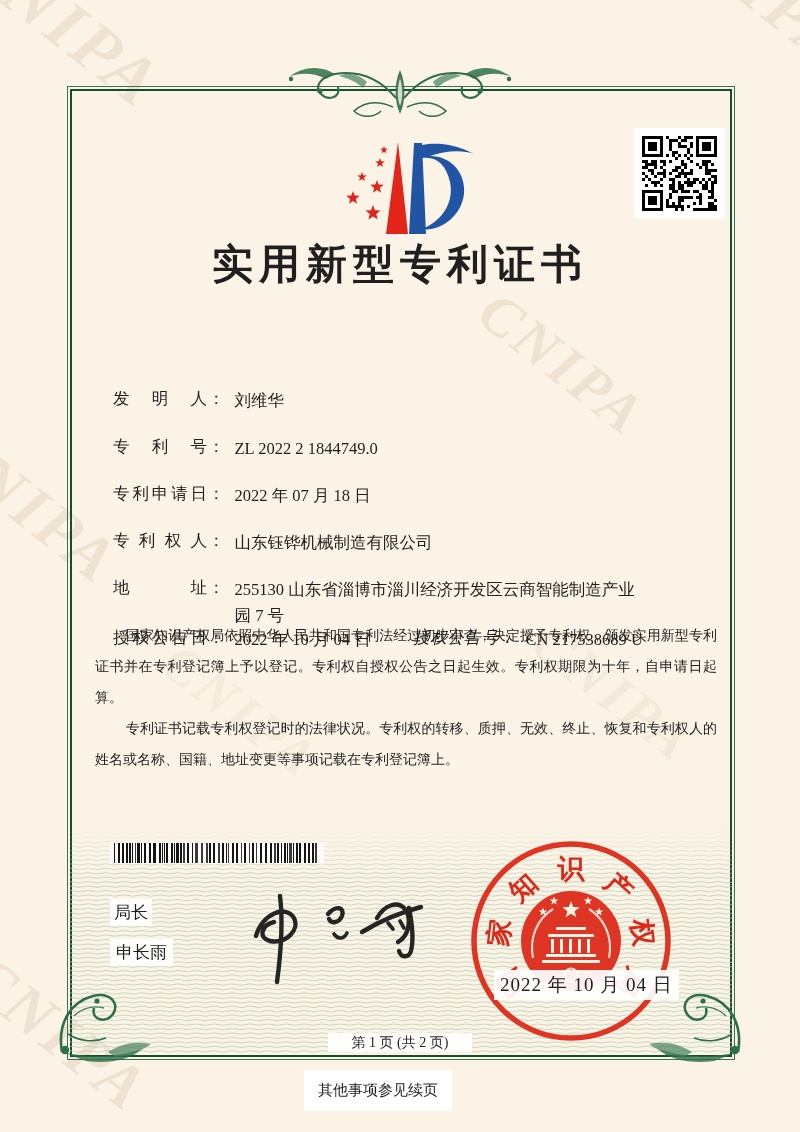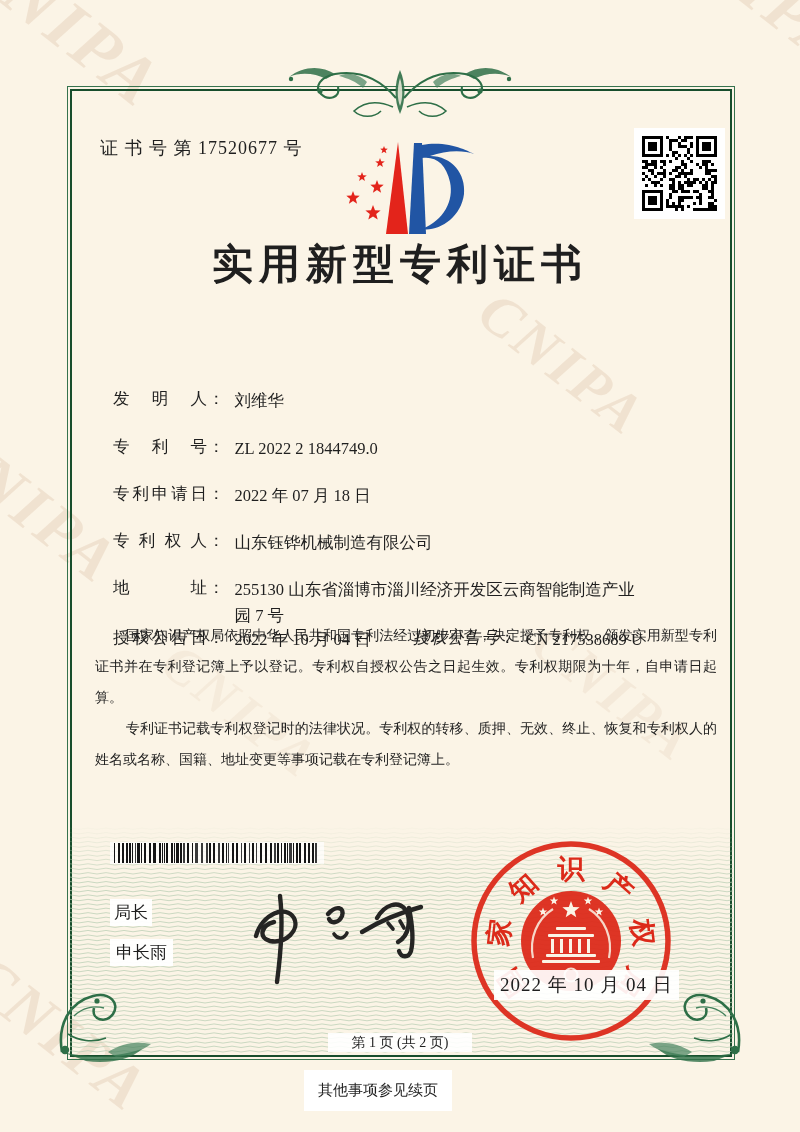--- a/index.html
+++ b/index.html
@@ -132,21 +132,20 @@
       <path d="M-9 200.8 q9 -2.7 18 0 q9 -2.7 18 0 q9 -2.7 18 0 q9 -2.7 18 0 q9 -2.7 18 0 q9 -2.7 18 0 q9 -2.7 18 0 q9 -2.7 18 0 q9 -2.7 18 0 q9 -2.7 18 0 q9 -2.7 18 0 q9 -2.7 18 0 q9 -2.7 18 0 q9 -2.7 18 0 q9 -2.7 18 0 q9 -2.7 18 0 q9 -2.7 18 0 q9 -2.7 18 0 q9 -2.7 18 0 q9 -2.7 18 0 q9 -2.7 18 0 q9 -2.7 18 0 q9 -2.7 18 0 q9 -2.7 18 0 q9 -2.7 18 0 q9 -2.7 18 0 q9 -2.7 18 0 q9 -2.7 18 0 q9 -2.7 18 0 q9 -2.7 18 0 q9 -2.7 18 0 q9 -2.7 18 0 q9 -2.7 18 0 q9 -2.7 18 0 q9 -2.7 18 0 q9 -2.7 18 0 q9 -2.7 18 0 q9 -2.7 18 0" fill="none" stroke="#b7cdb2" stroke-width="0.9" opacity="0.80"></path>
       <path d="M-9 205.3 q9 -2.7 18 0 q9 -2.7 18 0 q9 -2.7 18 0 q9 -2.7 18 0 q9 -2.7 18 0 q9 -2.7 18 0 q9 -2.7 18 0 q9 -2.7 18 0 q9 -2.7 18 0 q9 -2.7 18 0 q9 -2.7 18 0 q9 -2.7 18 0 q9 -2.7 18 0 q9 -2.7 18 0 q9 -2.7 18 0 q9 -2.7 18 0 q9 -2.7 18 0 q9 -2.7 18 0 q9 -2.7 18 0 q9 -2.7 18 0 q9 -2.7 18 0 q9 -2.7 18 0 q9 -2.7 18 0 q9 -2.7 18 0 q9 -2.7 18 0 q9 -2.7 18 0 q9 -2.7 18 0 q9 -2.7 18 0 q9 -2.7 18 0 q9 -2.7 18 0 q9 -2.7 18 0 q9 -2.7 18 0 q9 -2.7 18 0 q9 -2.7 18 0 q9 -2.7 18 0 q9 -2.7 18 0 q9 -2.7 18 0 q9 -2.7 18 0" fill="none" stroke="#b7cdb2" stroke-width="0.9" opacity="0.80"></path>
       <path d="M-9 209.7 q9 -2.7 18 0 q9 -2.7 18 0 q9 -2.7 18 0 q9 -2.7 18 0 q9 -2.7 18 0 q9 -2.7 18 0 q9 -2.7 18 0 q9 -2.7 18 0 q9 -2.7 18 0 q9 -2.7 18 0 q9 -2.7 18 0 q9 -2.7 18 0 q9 -2.7 18 0 q9 -2.7 18 0 q9 -2.7 18 0 q9 -2.7 18 0 q9 -2.7 18 0 q9 -2.7 18 0 q9 -2.7 18 0 q9 -2.7 18 0 q9 -2.7 18 0 q9 -2.7 18 0 q9 -2.7 18 0 q9 -2.7 18 0 q9 -2.7 18 0 q9 -2.7 18 0 q9 -2.7 18 0 q9 -2.7 18 0 q9 -2.7 18 0 q9 -2.7 18 0 q9 -2.7 18 0 q9 -2.7 18 0 q9 -2.7 18 0 q9 -2.7 18 0 q9 -2.7 18 0 q9 -2.7 18 0 q9 -2.7 18 0 q9 -2.7 18 0" fill="none" stroke="#b7cdb2" stroke-width="0.9" opacity="0.80"></path>
       <path d="M-9 214.2 q9 -2.7 18 0 q9 -2.7 18 0 q9 -2.7 18 0 q9 -2.7 18 0 q9 -2.7 18 0 q9 -2.7 18 0 q9 -2.7 18 0 q9 -2.7 18 0 q9 -2.7 18 0 q9 -2.7 18 0 q9 -2.7 18 0 q9 -2.7 18 0 q9 -2.7 18 0 q9 -2.7 18 0 q9 -2.7 18 0 q9 -2.7 18 0 q9 -2.7 18 0 q9 -2.7 18 0 q9 -2.7 18 0 q9 -2.7 18 0 q9 -2.7 18 0 q9 -2.7 18 0 q9 -2.7 18 0 q9 -2.7 18 0 q9 -2.7 18 0 q9 -2.7 18 0 q9 -2.7 18 0 q9 -2.7 18 0 q9 -2.7 18 0 q9 -2.7 18 0 q9 -2.7 18 0 q9 -2.7 18 0 q9 -2.7 18 0 q9 -2.7 18 0 q9 -2.7 18 0 q9 -2.7 18 0 q9 -2.7 18 0 q9 -2.7 18 0" fill="none" stroke="#b7cdb2" stroke-width="0.9" opacity="0.80"></path>
       <path d="M-9 218.6 q9 -2.7 18 0 q9 -2.7 18 0 q9 -2.7 18 0 q9 -2.7 18 0 q9 -2.7 18 0 q9 -2.7 18 0 q9 -2.7 18 0 q9 -2.7 18 0 q9 -2.7 18 0 q9 -2.7 18 0 q9 -2.7 18 0 q9 -2.7 18 0 q9 -2.7 18 0 q9 -2.7 18 0 q9 -2.7 18 0 q9 -2.7 18 0 q9 -2.7 18 0 q9 -2.7 18 0 q9 -2.7 18 0 q9 -2.7 18 0 q9 -2.7 18 0 q9 -2.7 18 0 q9 -2.7 18 0 q9 -2.7 18 0 q9 -2.7 18 0 q9 -2.7 18 0 q9 -2.7 18 0 q9 -2.7 18 0 q9 -2.7 18 0 q9 -2.7 18 0 q9 -2.7 18 0 q9 -2.7 18 0 q9 -2.7 18 0 q9 -2.7 18 0 q9 -2.7 18 0 q9 -2.7 18 0 q9 -2.7 18 0 q9 -2.7 18 0" fill="none" stroke="#b7cdb2" stroke-width="0.9" opacity="0.80"></path>
       <path d="M-9 223.1 q9 -2.7 18 0 q9 -2.7 18 0 q9 -2.7 18 0 q9 -2.7 18 0 q9 -2.7 18 0 q9 -2.7 18 0 q9 -2.7 18 0 q9 -2.7 18 0 q9 -2.7 18 0 q9 -2.7 18 0 q9 -2.7 18 0 q9 -2.7 18 0 q9 -2.7 18 0 q9 -2.7 18 0 q9 -2.7 18 0 q9 -2.7 18 0 q9 -2.7 18 0 q9 -2.7 18 0 q9 -2.7 18 0 q9 -2.7 18 0 q9 -2.7 18 0 q9 -2.7 18 0 q9 -2.7 18 0 q9 -2.7 18 0 q9 -2.7 18 0 q9 -2.7 18 0 q9 -2.7 18 0 q9 -2.7 18 0 q9 -2.7 18 0 q9 -2.7 18 0 q9 -2.7 18 0 q9 -2.7 18 0 q9 -2.7 18 0 q9 -2.7 18 0 q9 -2.7 18 0 q9 -2.7 18 0 q9 -2.7 18 0 q9 -2.7 18 0" fill="none" stroke="#b7cdb2" stroke-width="0.9" opacity="0.80"></path>
       <path d="M-9 227.5 q9 -2.7 18 0 q9 -2.7 18 0 q9 -2.7 18 0 q9 -2.7 18 0 q9 -2.7 18 0 q9 -2.7 18 0 q9 -2.7 18 0 q9 -2.7 18 0 q9 -2.7 18 0 q9 -2.7 18 0 q9 -2.7 18 0 q9 -2.7 18 0 q9 -2.7 18 0 q9 -2.7 18 0 q9 -2.7 18 0 q9 -2.7 18 0 q9 -2.7 18 0 q9 -2.7 18 0 q9 -2.7 18 0 q9 -2.7 18 0 q9 -2.7 18 0 q9 -2.7 18 0 q9 -2.7 18 0 q9 -2.7 18 0 q9 -2.7 18 0 q9 -2.7 18 0 q9 -2.7 18 0 q9 -2.7 18 0 q9 -2.7 18 0 q9 -2.7 18 0 q9 -2.7 18 0 q9 -2.7 18 0 q9 -2.7 18 0 q9 -2.7 18 0 q9 -2.7 18 0 q9 -2.7 18 0 q9 -2.7 18 0 q9 -2.7 18 0" fill="none" stroke="#b7cdb2" stroke-width="0.9" opacity="0.80"></path>
       <path d="M-9 232.0 q9 -2.7 18 0 q9 -2.7 18 0 q9 -2.7 18 0 q9 -2.7 18 0 q9 -2.7 18 0 q9 -2.7 18 0 q9 -2.7 18 0 q9 -2.7 18 0 q9 -2.7 18 0 q9 -2.7 18 0 q9 -2.7 18 0 q9 -2.7 18 0 q9 -2.7 18 0 q9 -2.7 18 0 q9 -2.7 18 0 q9 -2.7 18 0 q9 -2.7 18 0 q9 -2.7 18 0 q9 -2.7 18 0 q9 -2.7 18 0 q9 -2.7 18 0 q9 -2.7 18 0 q9 -2.7 18 0 q9 -2.7 18 0 q9 -2.7 18 0 q9 -2.7 18 0 q9 -2.7 18 0 q9 -2.7 18 0 q9 -2.7 18 0 q9 -2.7 18 0 q9 -2.7 18 0 q9 -2.7 18 0 q9 -2.7 18 0 q9 -2.7 18 0 q9 -2.7 18 0 q9 -2.7 18 0 q9 -2.7 18 0 q9 -2.7 18 0" fill="none" stroke="#b7cdb2" stroke-width="0.9" opacity="0.80"></path>
     </svg>
 
-  <div class="certno">证 书 号 第 17520677 号</div>
 
   <svg class="logo" width="150" height="125" viewBox="0 0 150 125">
     <path d="M70,26 L58,118 L80,118 Z" fill="#e3241b"></path>
     <path d="M86,27 L81,118 L98,118 L94,27 Z" fill="#2155a4"></path>
     <path d="M94,29 C120,24 142,36 146,38 C136,34 118,34 102,40 C124,40 138,58 136,78 C133,102 110,116 94,113 C116,104 126,85 122,66 C118,48 108,40 94,42 Z" fill="#2155a4"></path>
     <g id="logo-stars">
         <polygon points="56.0,30.0 57.0,32.6 59.8,32.8 57.6,34.5 58.4,37.2 56.0,35.7 53.6,37.2 54.4,34.5 52.2,32.8 55.0,32.6" fill="#e3241b"></polygon>
         <polygon points="52.0,42.0 53.2,45.3 56.8,45.5 54.0,47.6 54.9,51.0 52.0,49.1 49.1,51.0 50.0,47.6 47.2,45.5 50.8,45.3" fill="#e3241b"></polygon>
         <polygon points="34.0,56.0 35.2,59.3 38.8,59.5 36.0,61.6 36.9,65.0 34.0,63.1 31.1,65.0 32.0,61.6 29.2,59.5 32.8,59.3" fill="#e3241b"></polygon>
         <polygon points="49.0,64.0 50.7,68.6 55.7,68.8 51.8,71.9 53.1,76.7 49.0,73.9 44.9,76.7 46.2,71.9 42.3,68.8 47.3,68.6" fill="#e3241b"></polygon>

